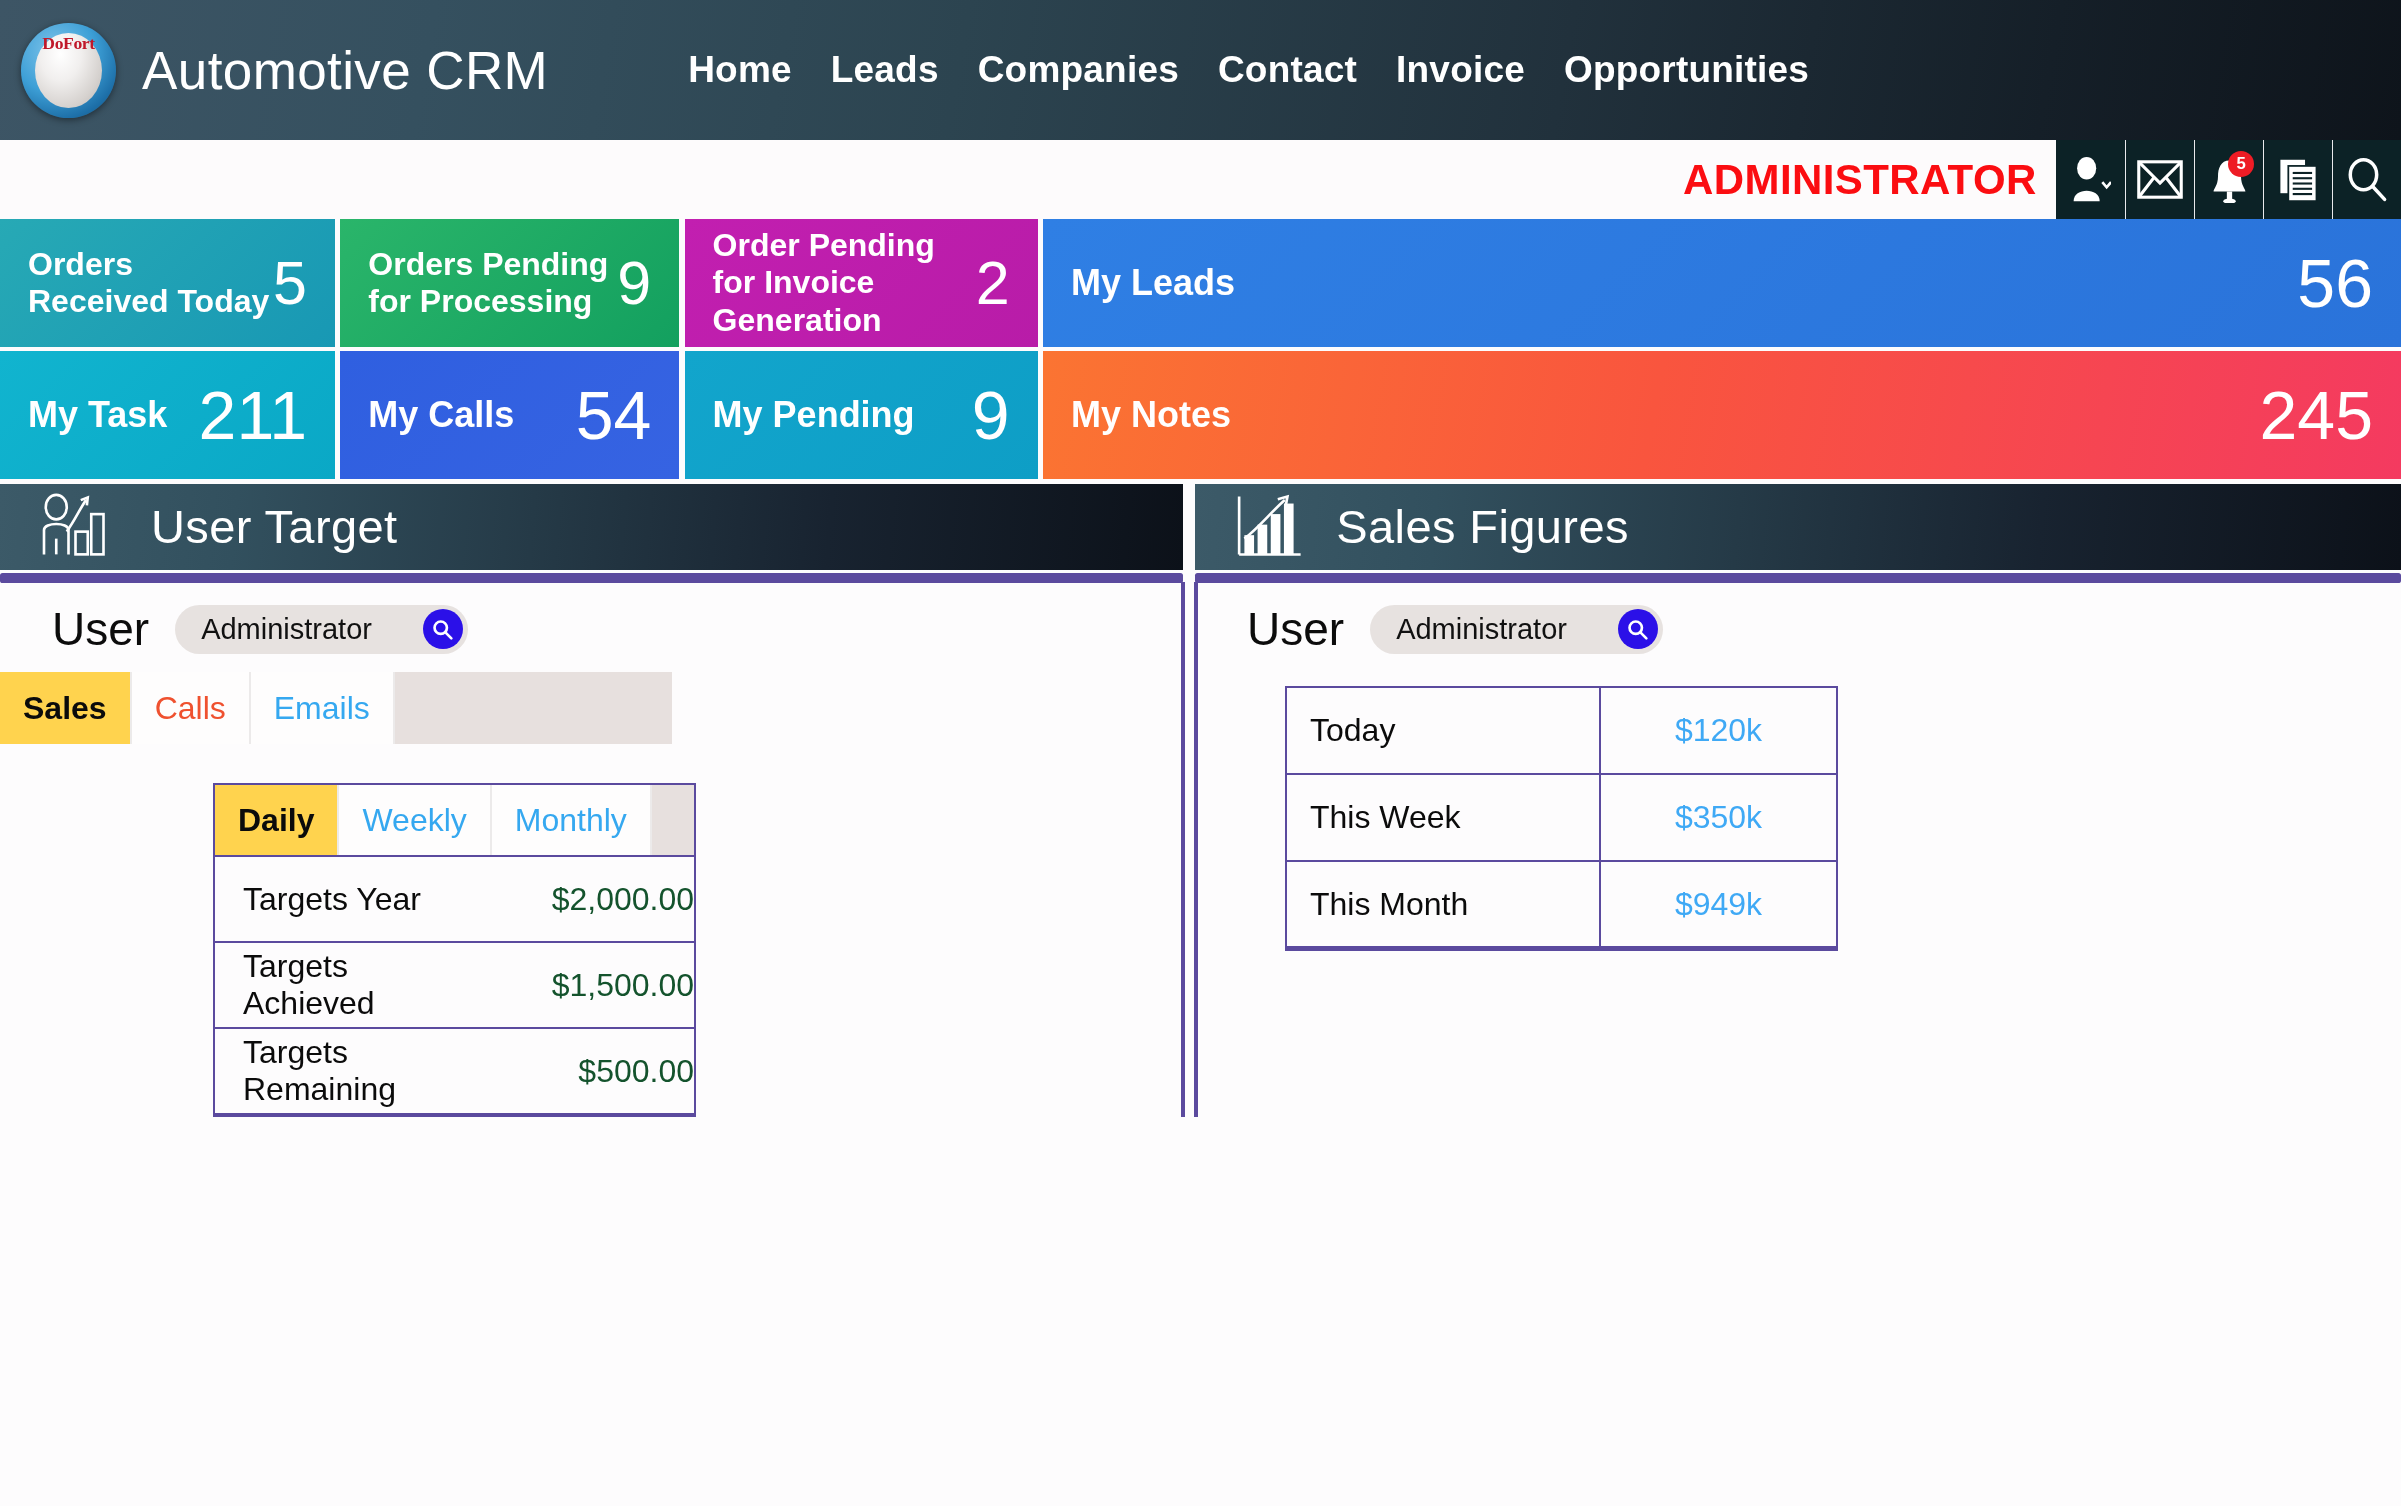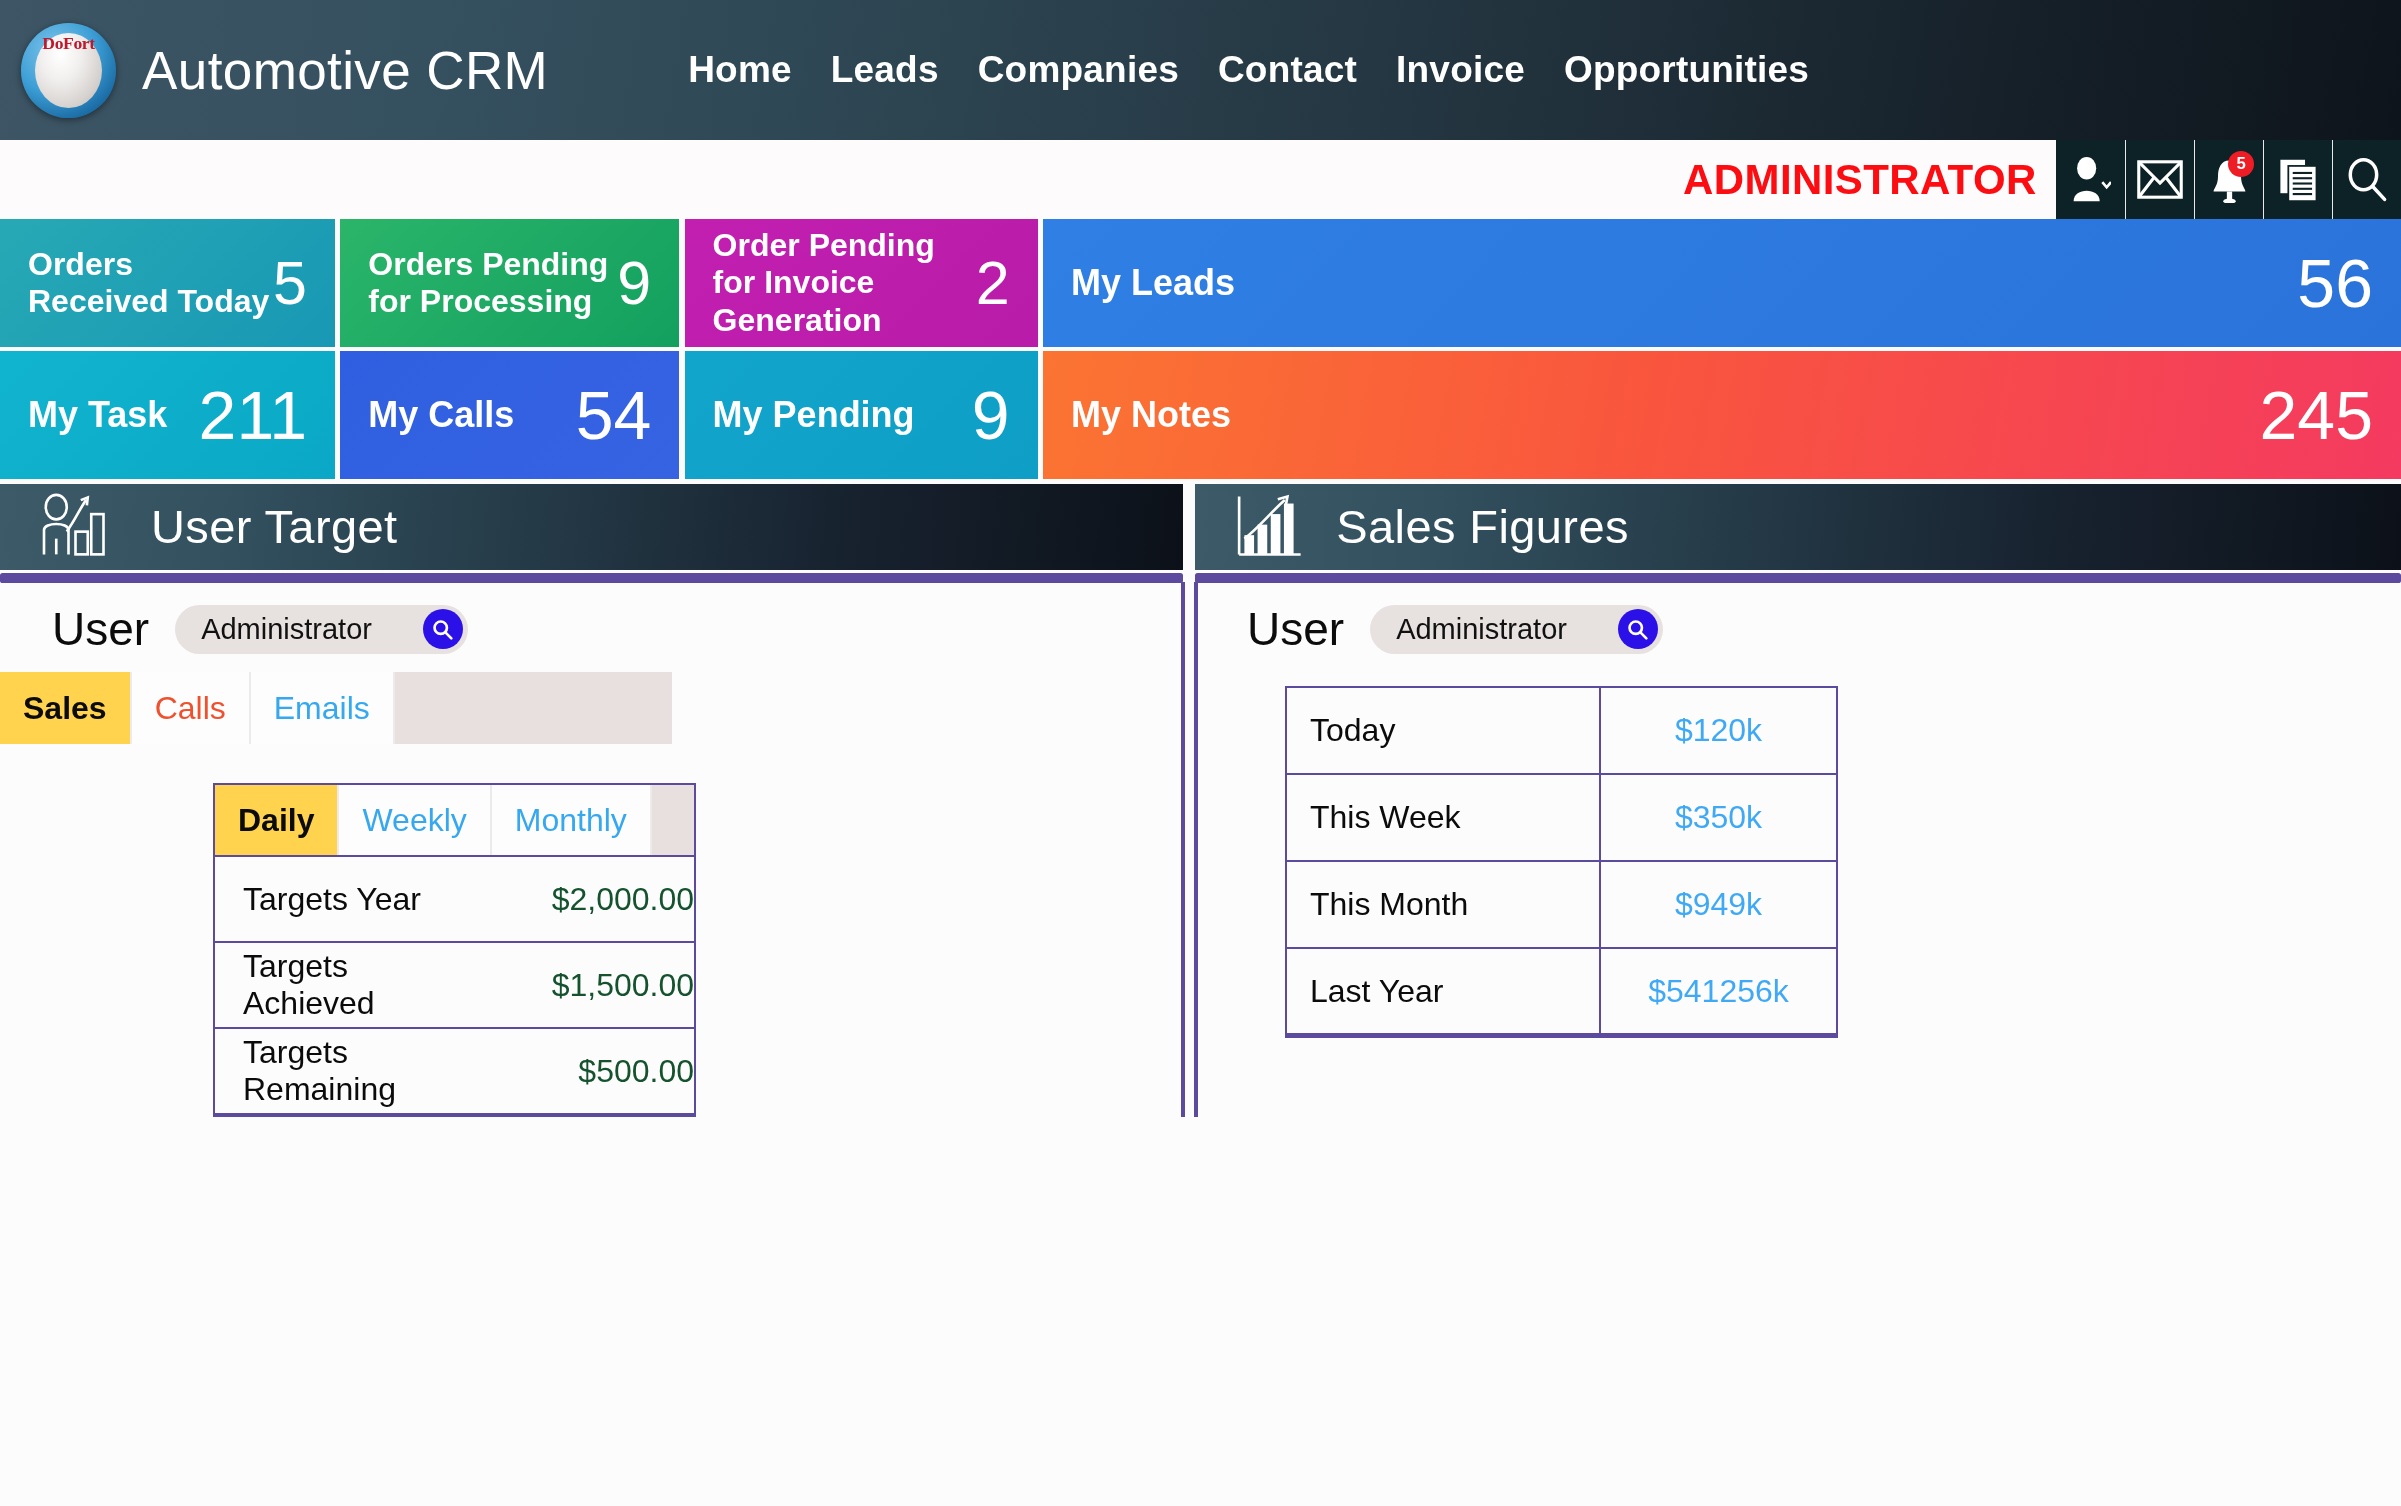--- a/index.html
+++ b/index.html
@@ -386,22 +386,18 @@
             <td class="v">$120k</td>
           </tr>
           <tr>
             <td class="k">This Week</td>
             <td class="v">$350k</td>
           </tr>
           <tr>
             <td class="k">This Month</td>
             <td class="v">$949k</td>
           </tr>
-          <tr>
-            <td class="k">Last Year</td>
-            <td class="v">$541256k</td>
-          </tr>
         </tbody>
       </table>
     </div>
   </section>
 </div>
 
 
 </body></html>

